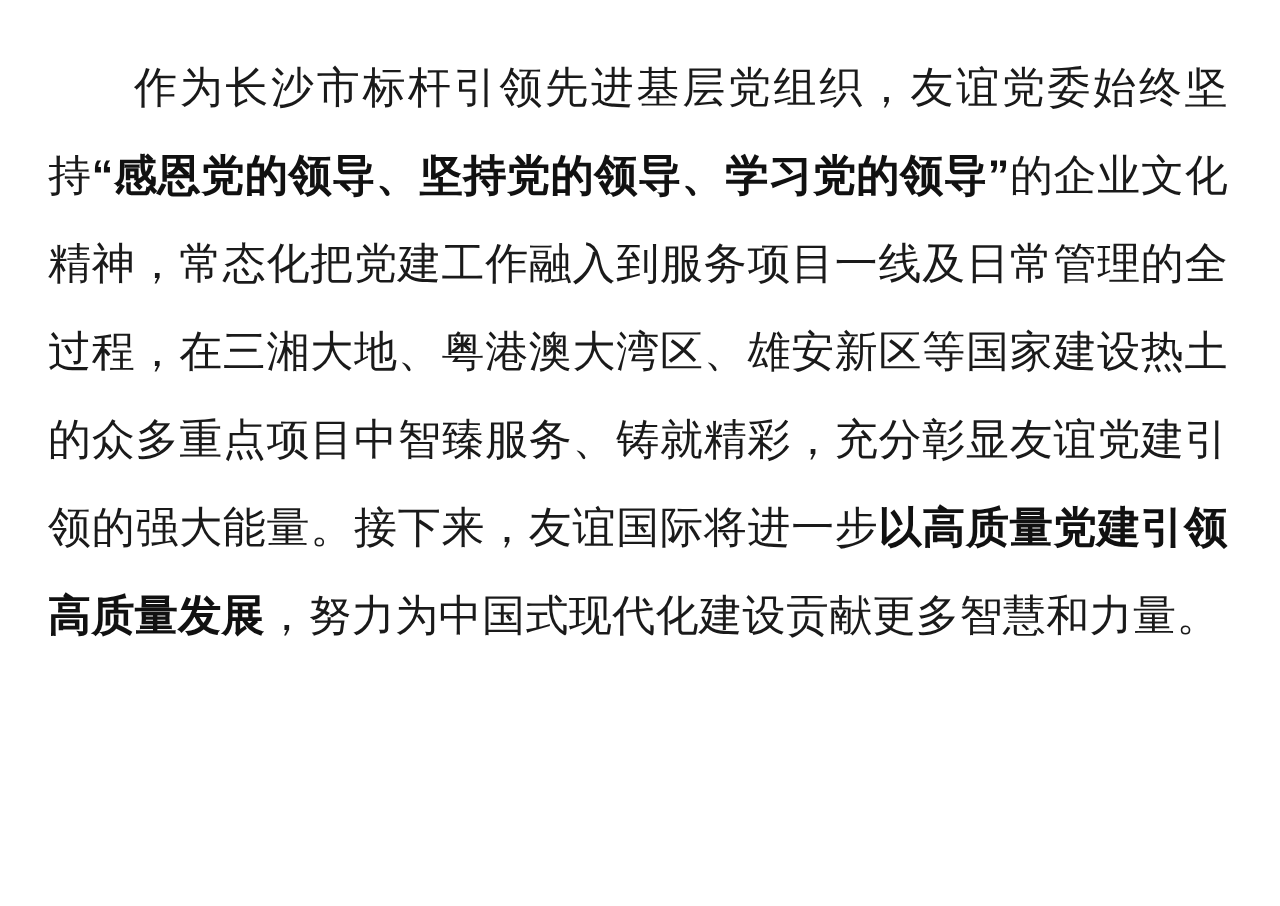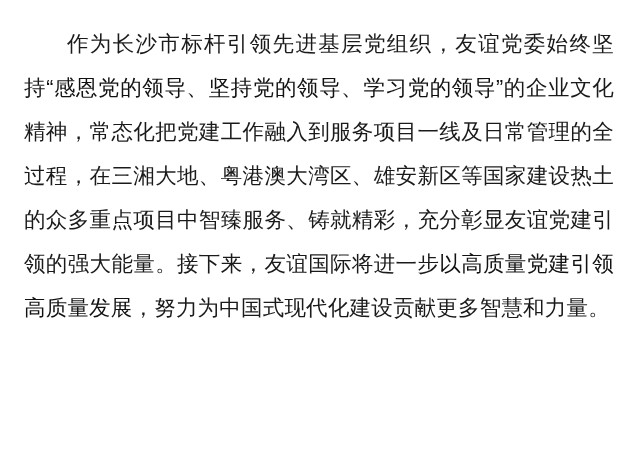--- a/index.html
+++ b/index.html
@@ -26,21 +26,21 @@
     line-height: 44px;
     color: #1a1a1a;
     text-align: justify;
     text-justify: inter-ideograph;
     letter-spacing: 0.2px;
     text-indent: 2em;
     margin: 0;
     word-break: break-all;
   }
   .paragraph .bold {
-    font-weight: normal;
+    font-weight: bold;
     color: #111111;
   }
   .paragraph .normal {
     font-weight: normal;
   }
 </style>
 </head>
 <body>
 
 <div id="page">

